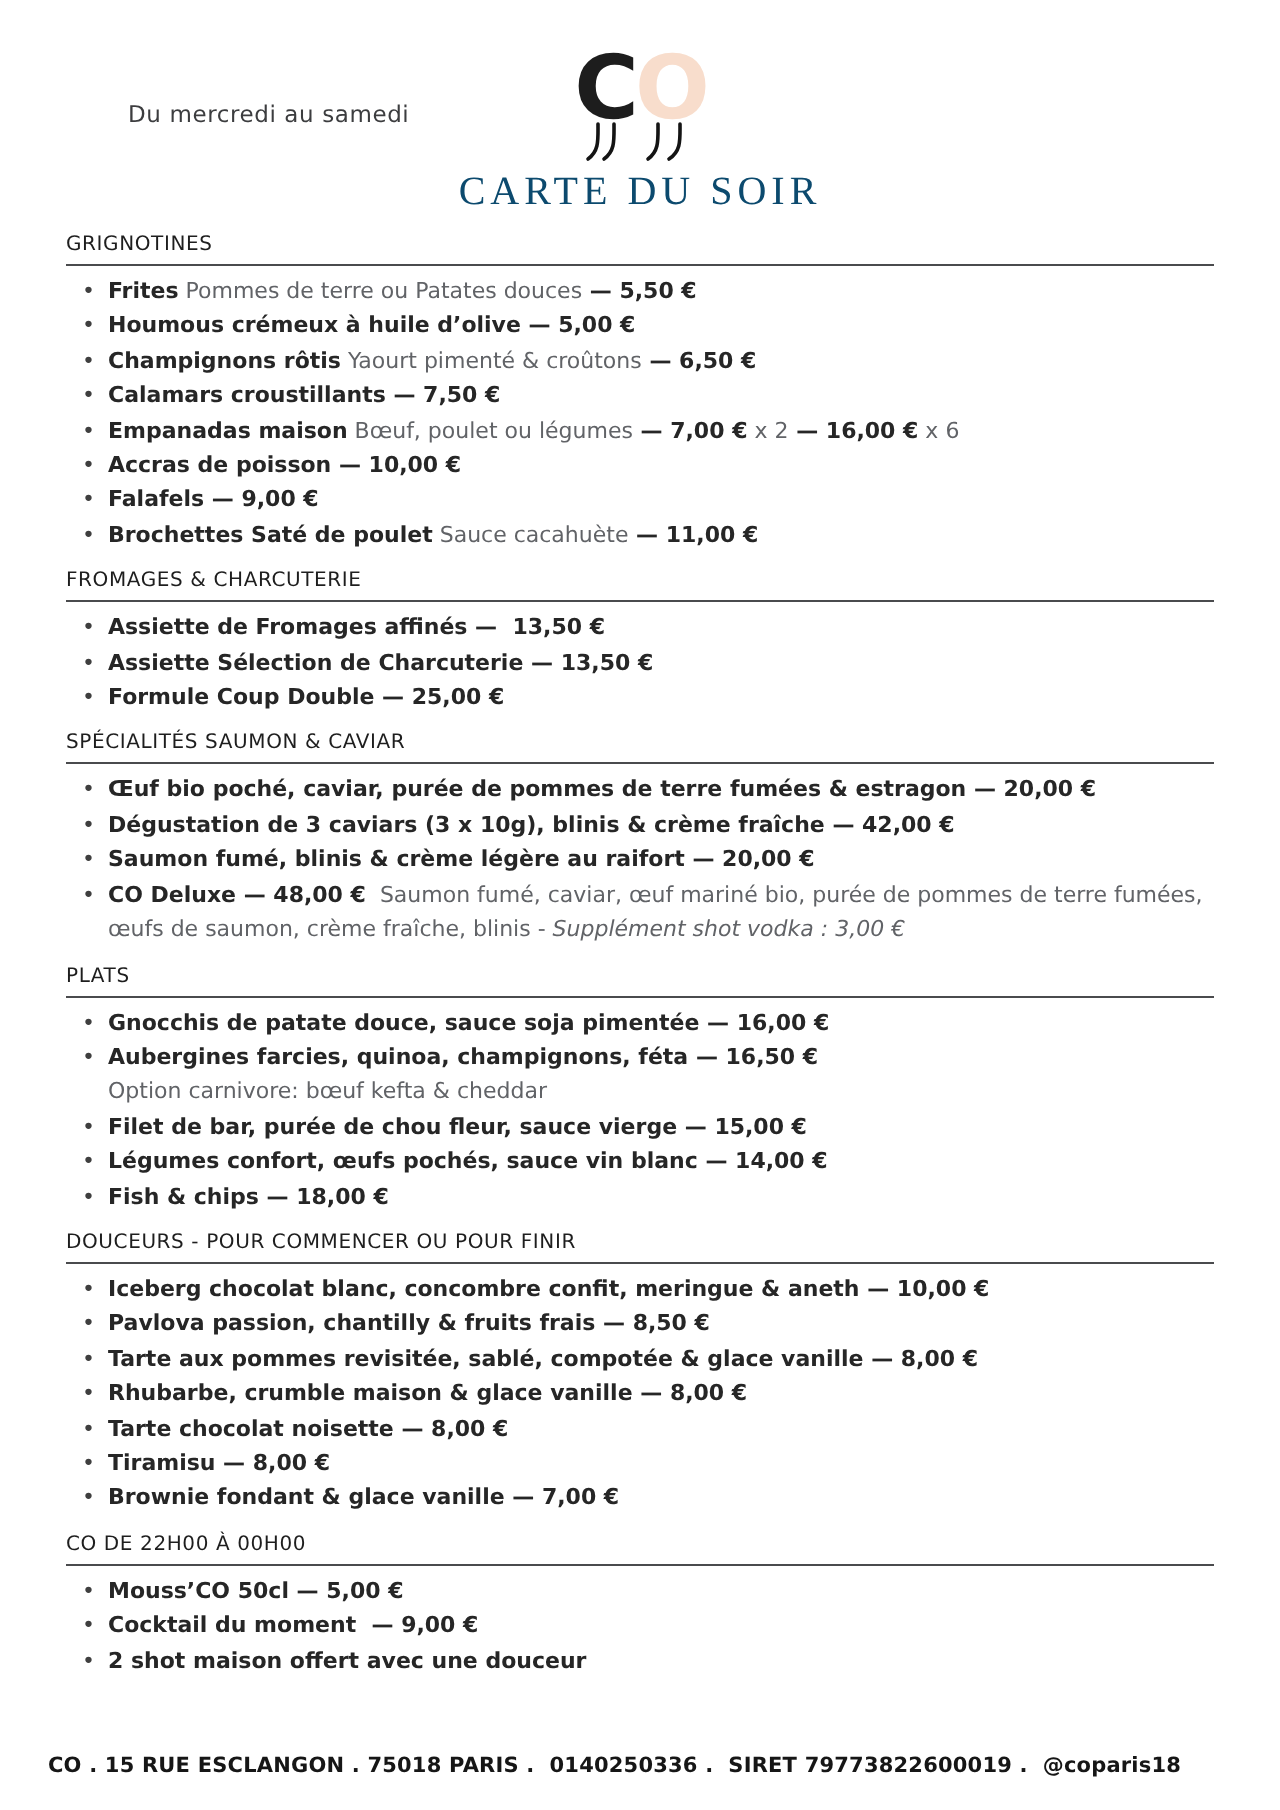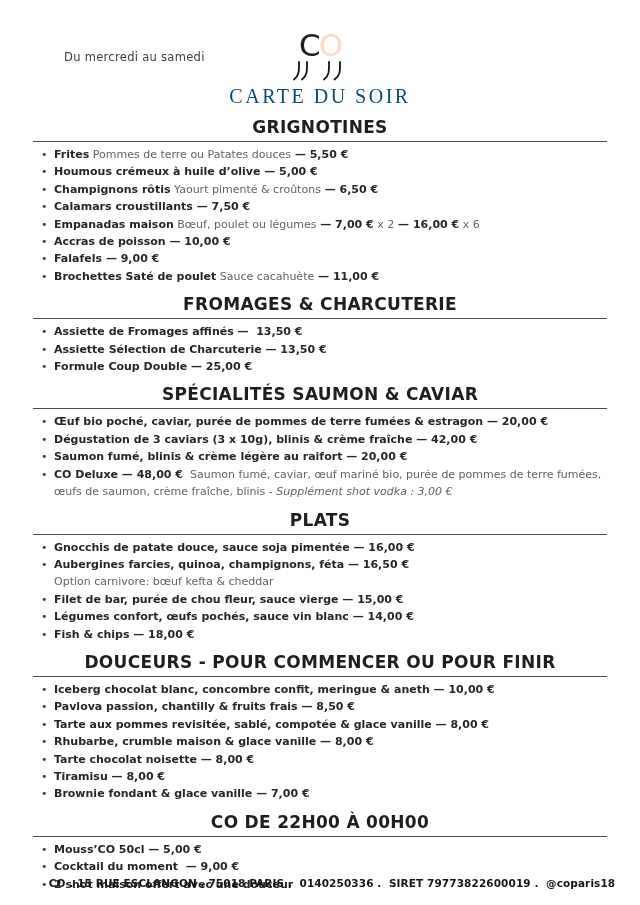--- a/index.html
+++ b/index.html
@@ -14,51 +14,50 @@
     color:#262626;
     overflow:hidden;
   }
   .schedule {
     position:absolute; left:64px; top:50px;
     font-size:11.5px; color:#3c3d3f; letter-spacing:0.3px;
   }
   .logo { text-align:center; padding-top:27px; }
   .logo-mark { display:inline-block; }
   .logo-letters {
-    font-size:31px; font-weight:400; line-height:36px;
+    font-size:44px; font-weight:700; line-height:36px;
     letter-spacing:-2px;
     font-family:"DejaVu Sans",sans-serif;
   }
   .letter-c { color:#1d1d1d; }
   .letter-o { color:#f8ddcc; }
   .legs { display:block; margin:-2px auto 0; }
   .wordmark {
     font-family:"Liberation Serif","DejaVu Serif",serif;
     font-size:20px; letter-spacing:2.5px; color:#0c4a6e;
     margin-top:3px; white-space:nowrap;
   }
   .menu-section { margin-top:9px; }
   .sec-title {
-    text-align:center;
-    font-size:17px; font-weight:bold; letter-spacing:0.3px;
+    font-size:10px; font-weight:normal; letter-spacing:0.3px;
     color:#1e1e1e;
     padding-bottom:4px;
     border-bottom:1.5px solid #4a4b4d;
   }
   .items { list-style:none; margin-top:4px; }
   .item { display:flex; font-size:11px; line-height:17.4px; }
   .bullet { width:21px; padding-left:8px; color:#3f3f3f; flex:none; }
   .item-text { flex:1; white-space:pre-wrap; }
   .seg-bold { font-weight:bold; color:#262626;margin-top:20px; }
   .seg-muted { font-weight:normal; color:#616367; }
   .seg-italic { font-weight:normal; font-style:italic; color:#616367;text-align:center; }
   .item-sub { color:#616367; font-weight:normal; }
   .footer {
     position:absolute; left:0; right:0; bottom:16px;
-    text-align:center;
+    text-align:left;
     font-size:10.5px; font-weight:bold; color:#161616;
     letter-spacing:0.1px; white-space:pre-wrap;margin-left:24px;
   }
 </style>
 </head>
 <body>
 
 <div class="page">
 
   <div class="schedule">Du mercredi au samedi</div>

